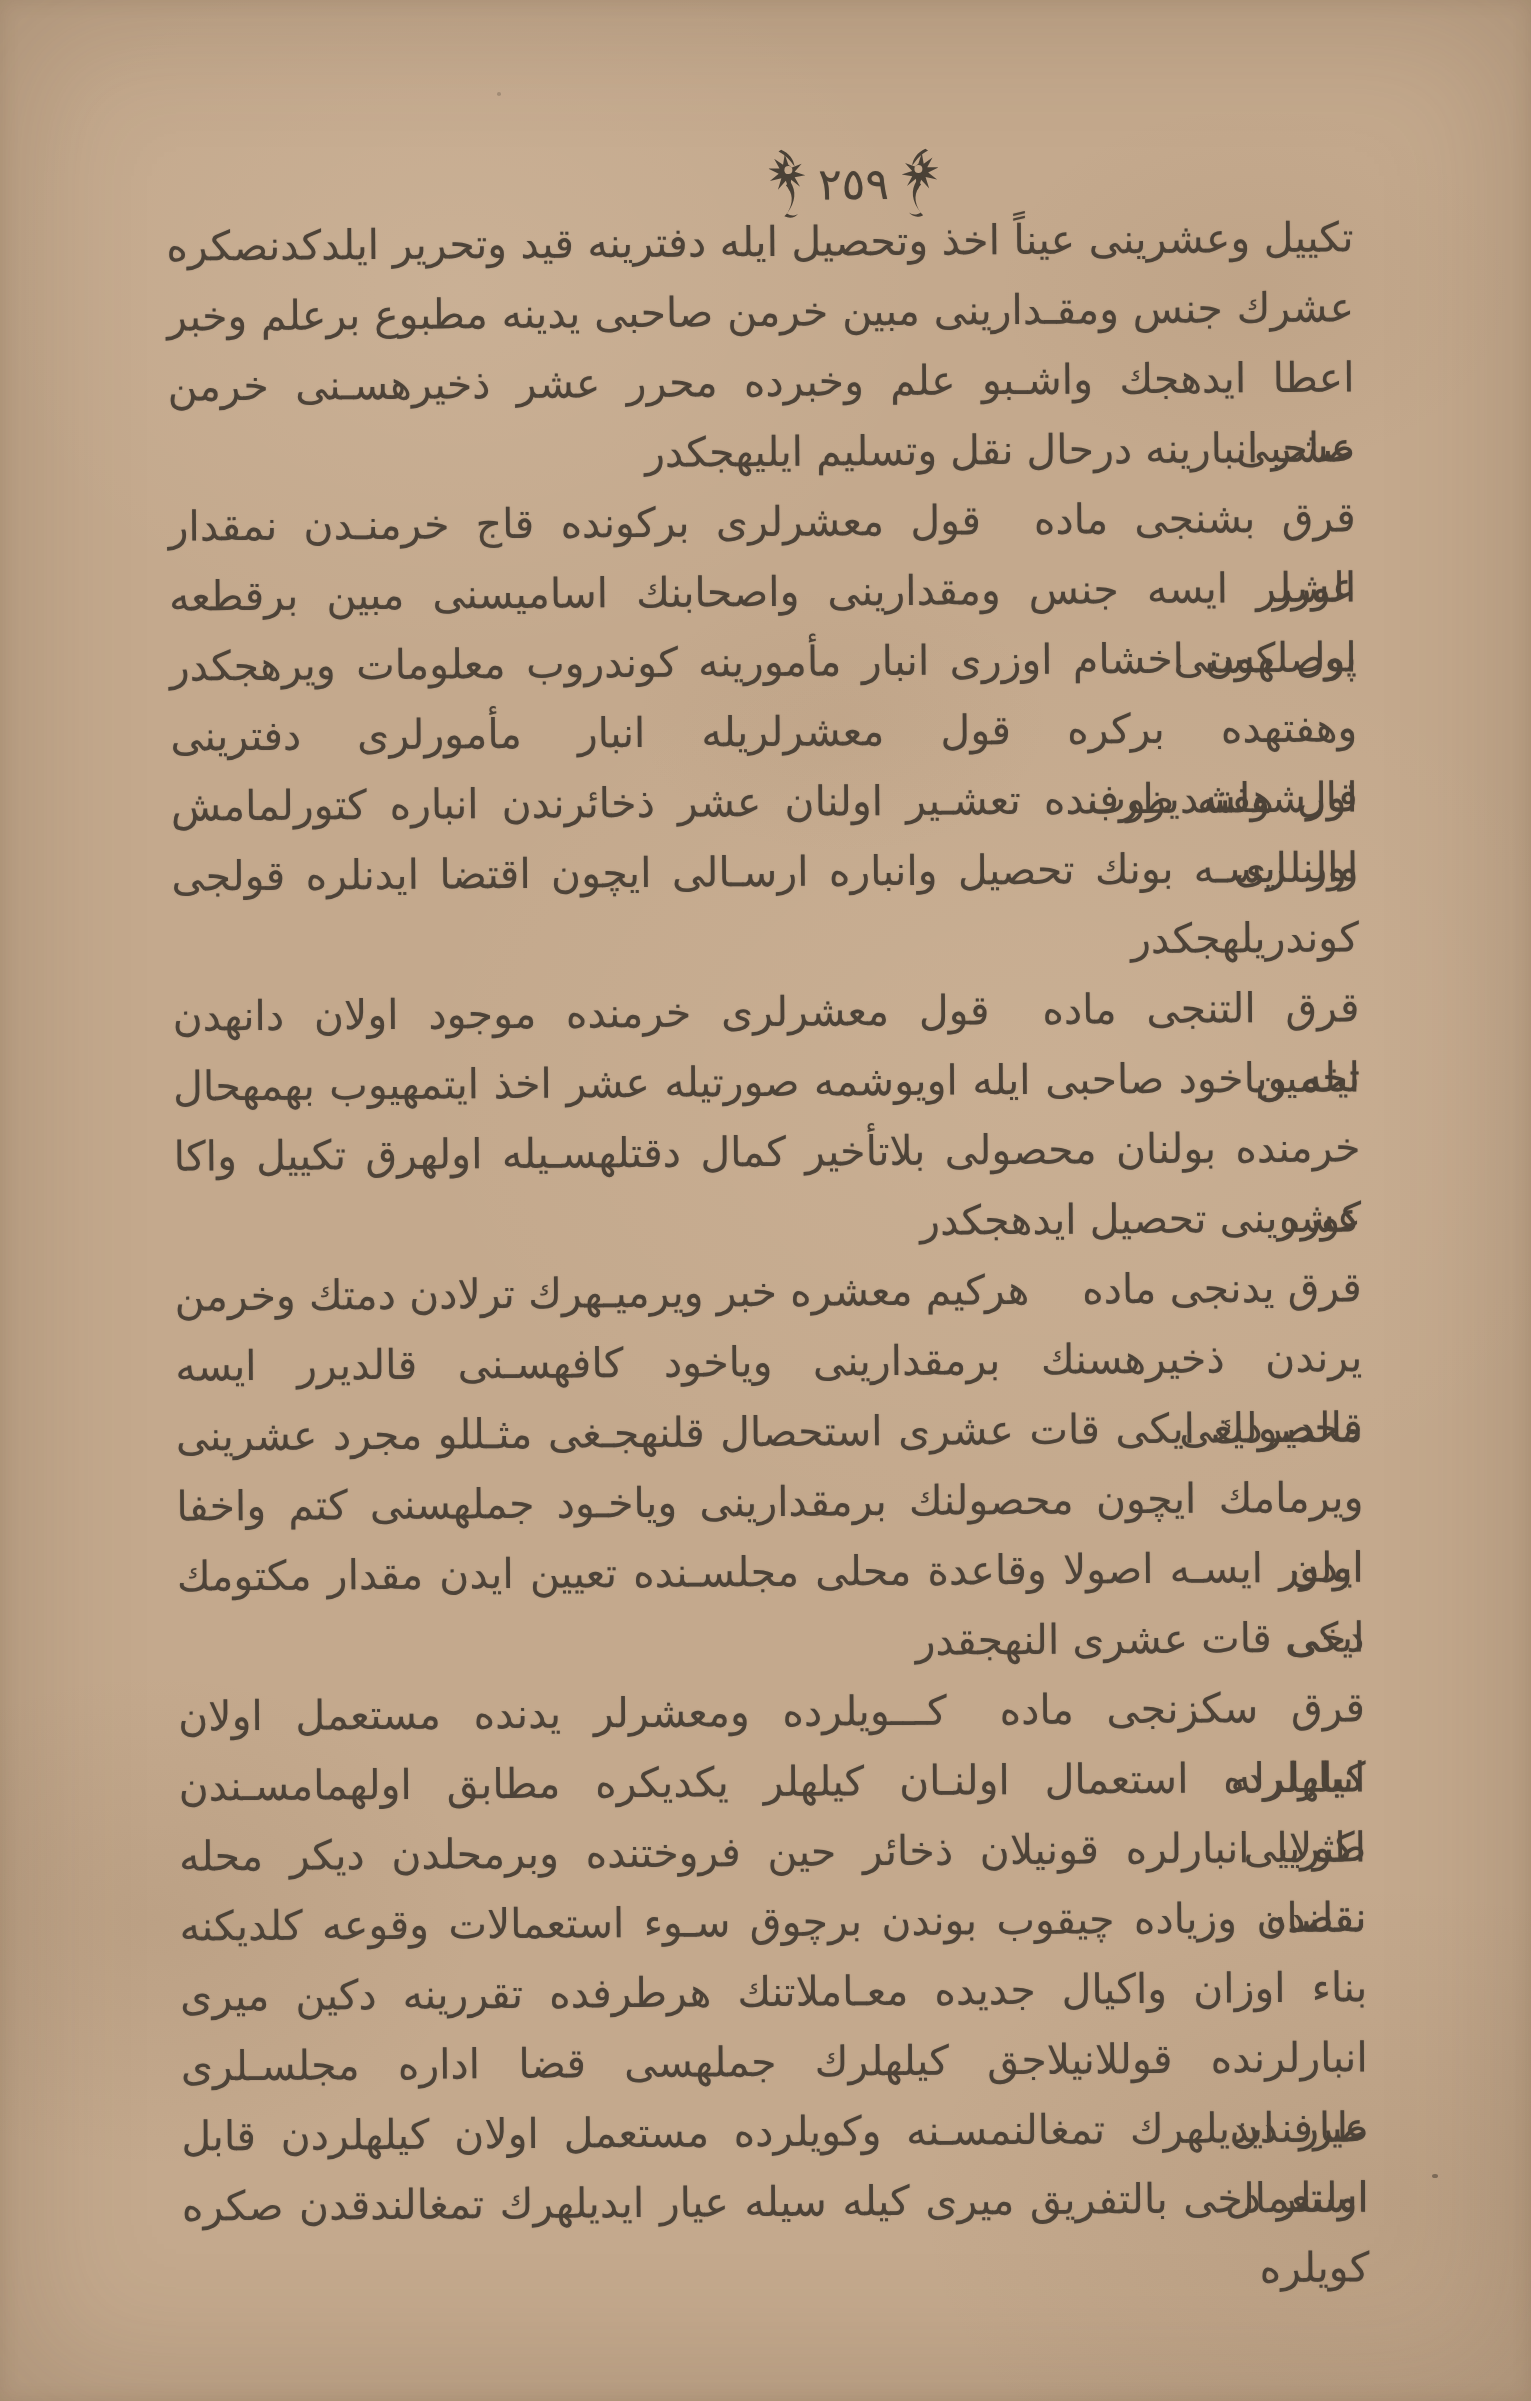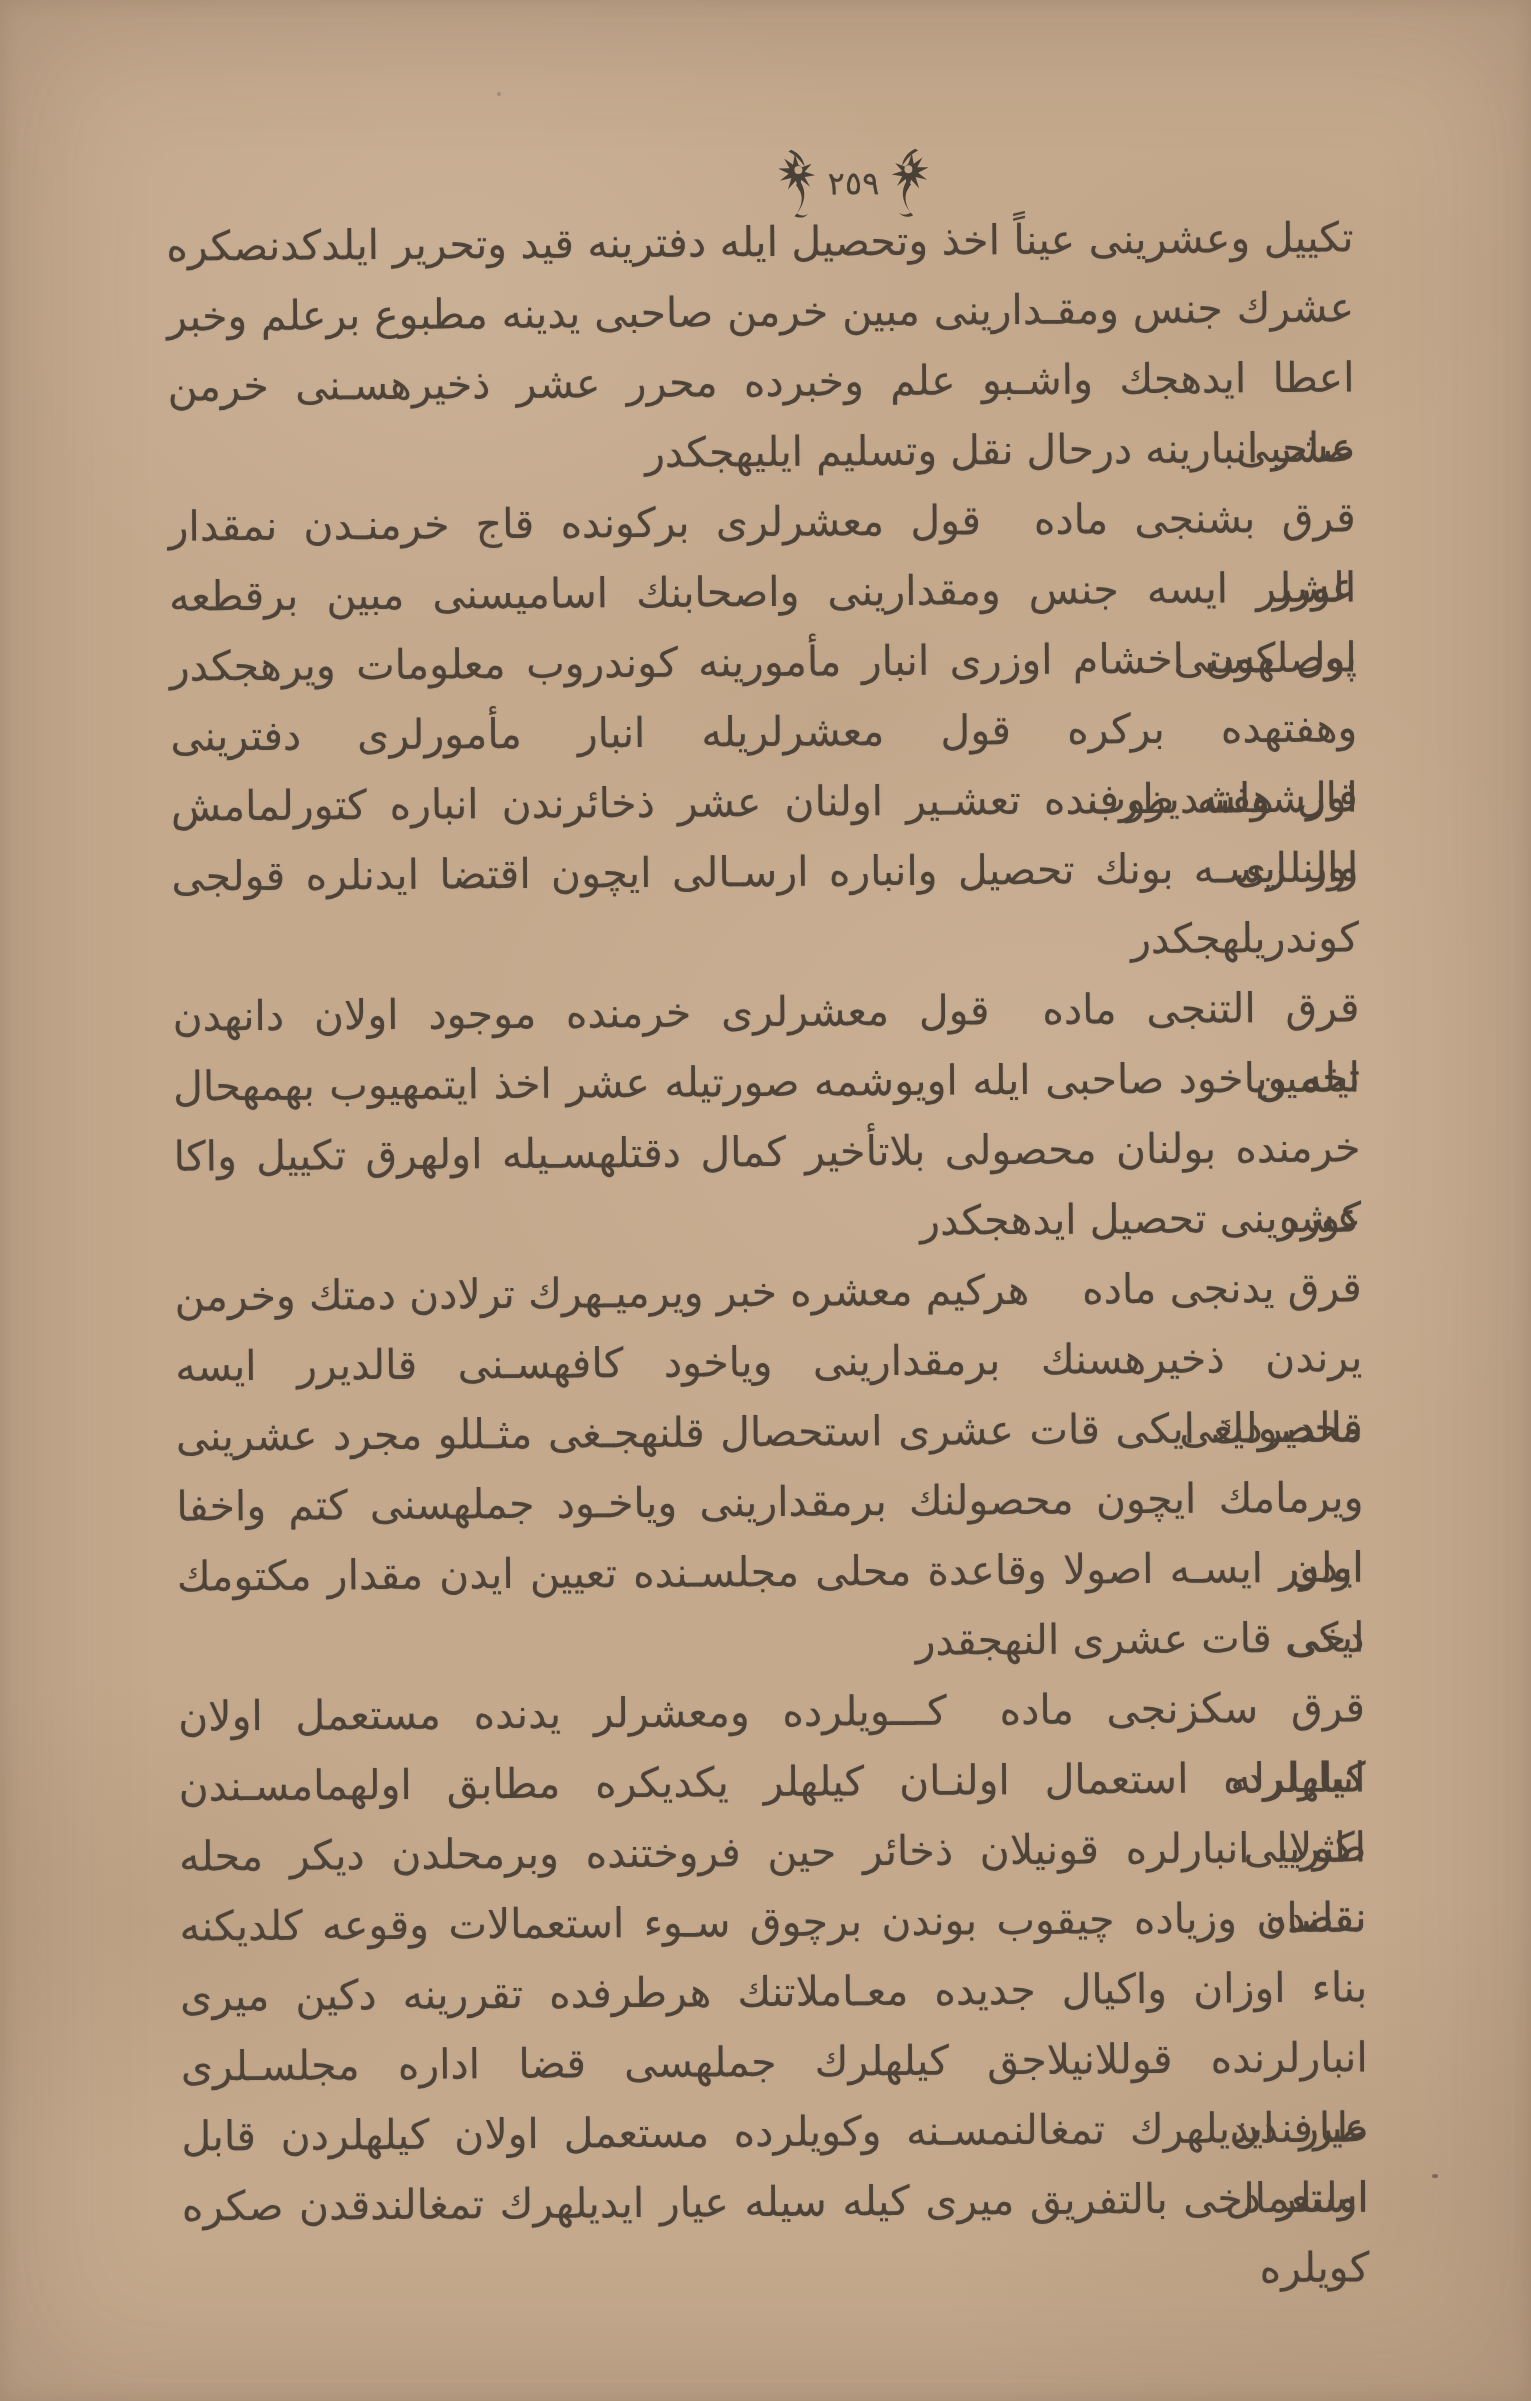--- a/index.html
+++ b/index.html
@@ -28,21 +28,21 @@
     position:absolute;inset:0;
     transform:rotate(-0.45deg);
     transform-origin:50% 50%;
   }
   .pagenum-row{
     position:absolute;top:147px;left:0;right:0;height:75px;
     display:flex;align-items:center;justify-content:center;
     transform:translateX(96px);
   }
   .pagenum-row .num{
-    font-size:32px;line-height:75px;margin:0 10px;
+    font-size:44px;line-height:75px;margin:0 10px;
     letter-spacing:5.3px;
     color:#4a4136;
     text-shadow:0 0 0.9px rgba(74,65,54,0.5);
     text-align:right;
   }
   .orn{display:inline-block;width:39px;height:71px;}
   .orn svg{display:block;}
   .orn.left{transform:scaleX(-1);}
   .text-block{
     position:absolute;top:207px;left:174px;width:1187px;

